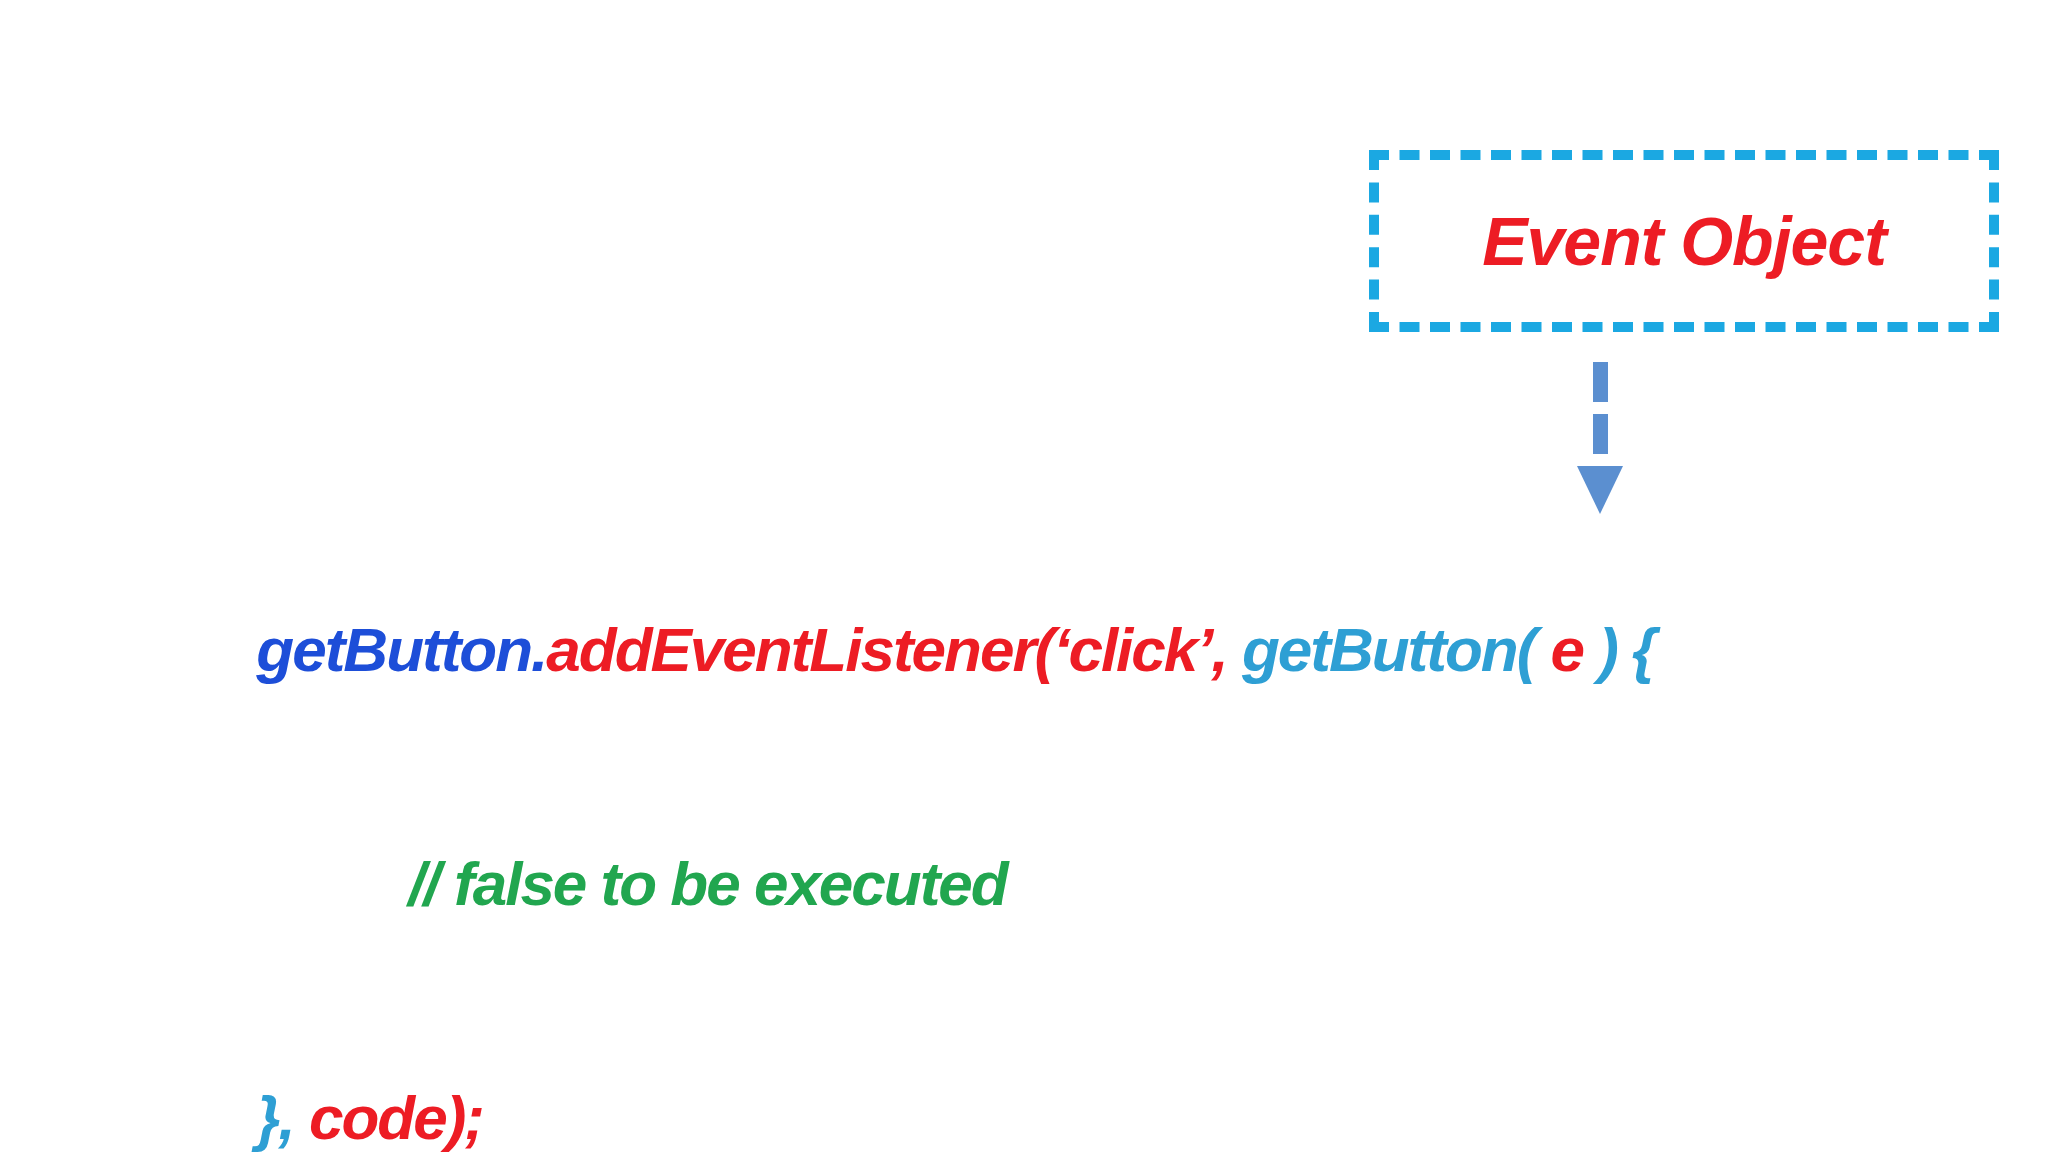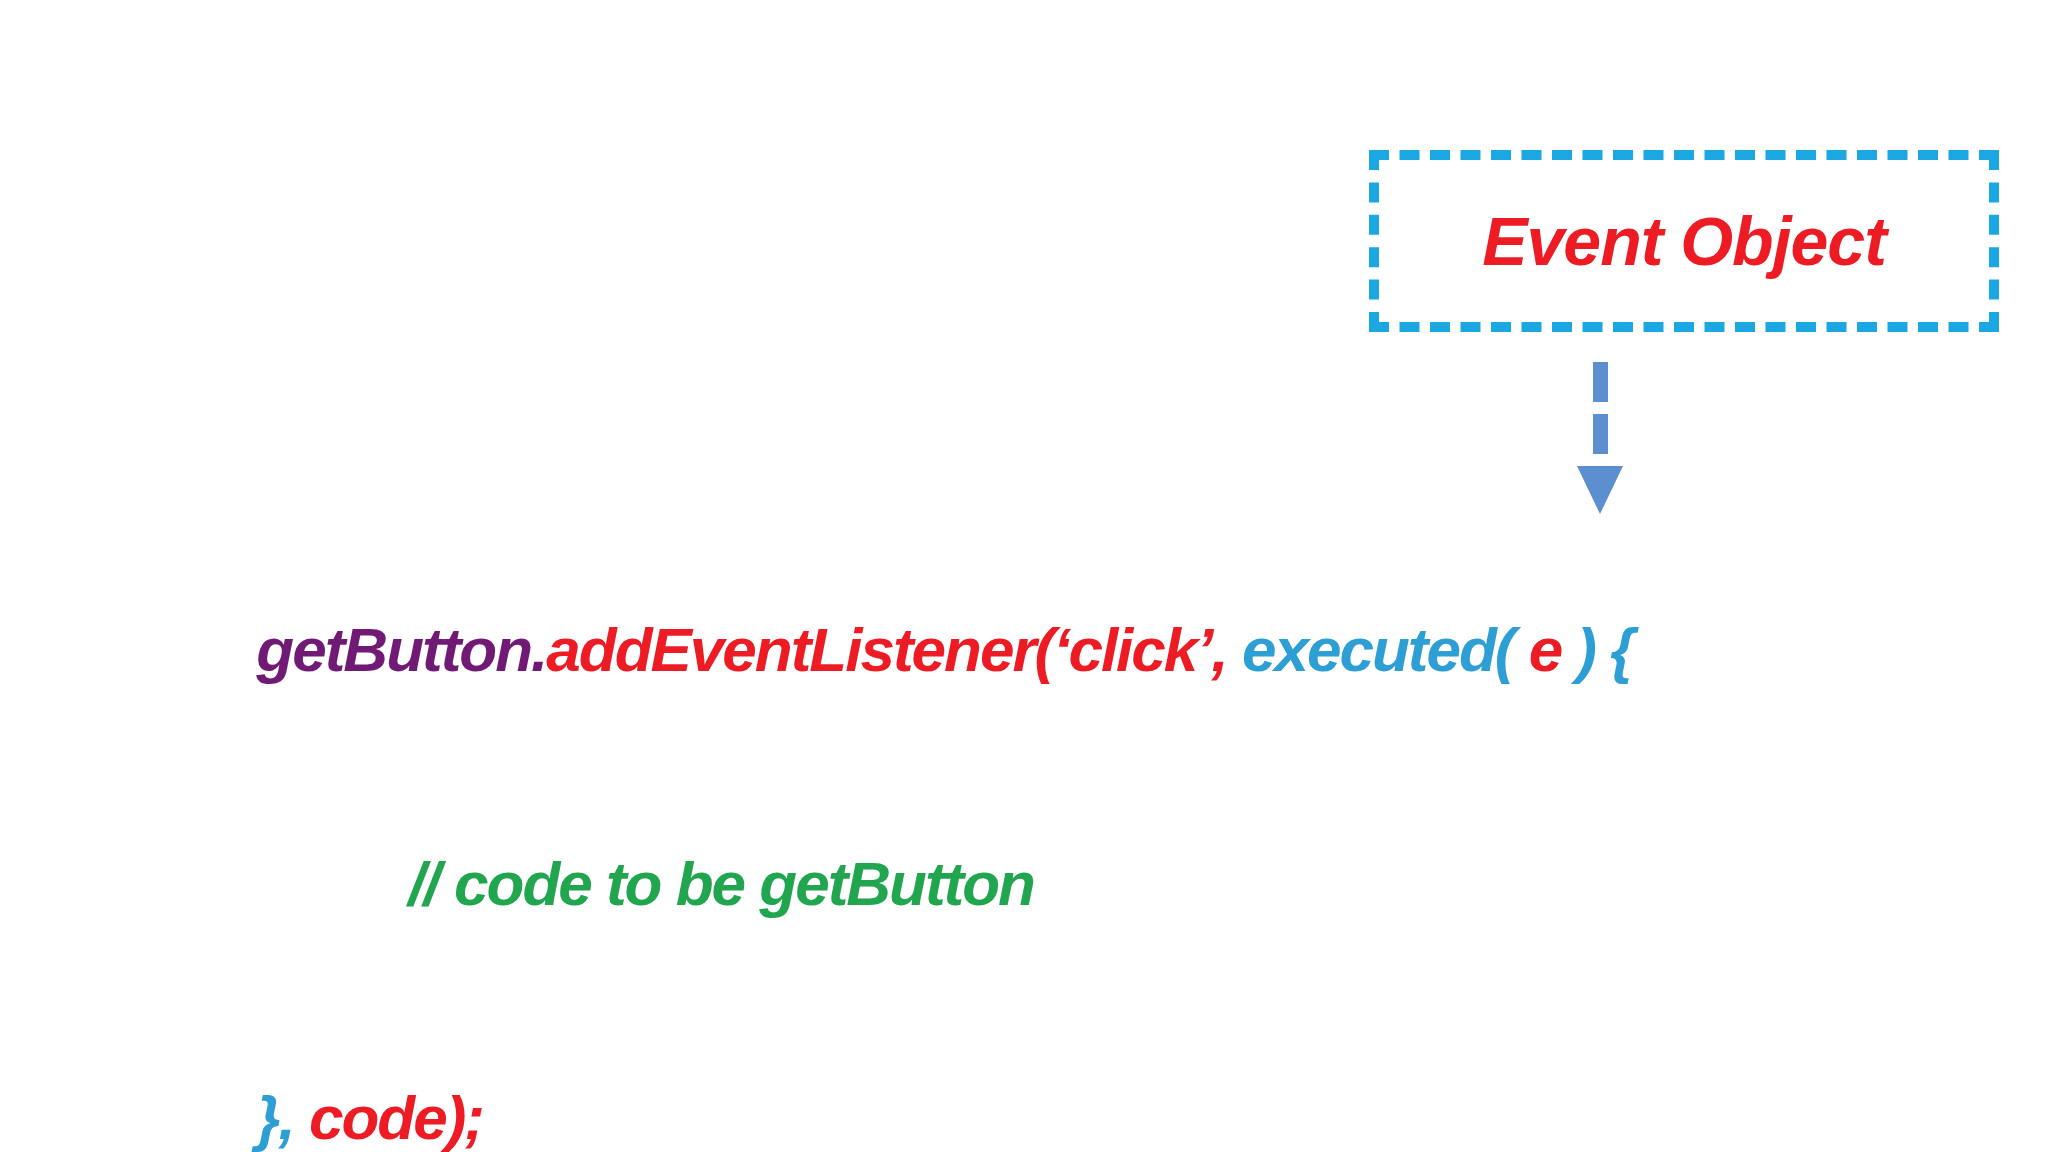--- a/index.html
+++ b/index.html
@@ -91,25 +91,25 @@
 
   <div class="down-arrow">
     <span class="arrow-dash"></span>
     <span class="arrow-dash"></span>
     <span class="arrow-head"></span>
   </div>
 
   <div class="code-block">
 
     <div class="code-line">
-      <span style="color: #701a75; text-align: center;">getButton.</span><span style="color: rgb(237, 28, 36);">addEventListener(‘click’,</span><span style="color: rgb(46, 159, 212);"> executed( </span><span style="color: rgb(237, 28, 36);">e</span><span style="color: rgb(46, 159, 212);"> ) {</span>
+      <span style="color: #1d4ed8; text-align: center;">getButton.</span><span style="color: rgb(237, 28, 36);">addEventListener(‘click’,</span><span style="color: rgb(46, 159, 212);"> getButton( </span><span style="color: rgb(237, 28, 36);">e</span><span style="color: rgb(46, 159, 212);"> ) {</span>
     </div>
 
     <div class="code-line indented">
-      <span style="color: rgb(33, 166, 79);">// code to be getButton</span>
+      <span style="color: rgb(33, 166, 79);">// false to be executed</span>
     </div>
 
     <div class="code-line">
       <span style="color: rgb(46, 159, 212);">},</span><span style="color: rgb(237, 28, 36);"> code);</span>
     </div>
 
   </div>
 
 </div>
 

